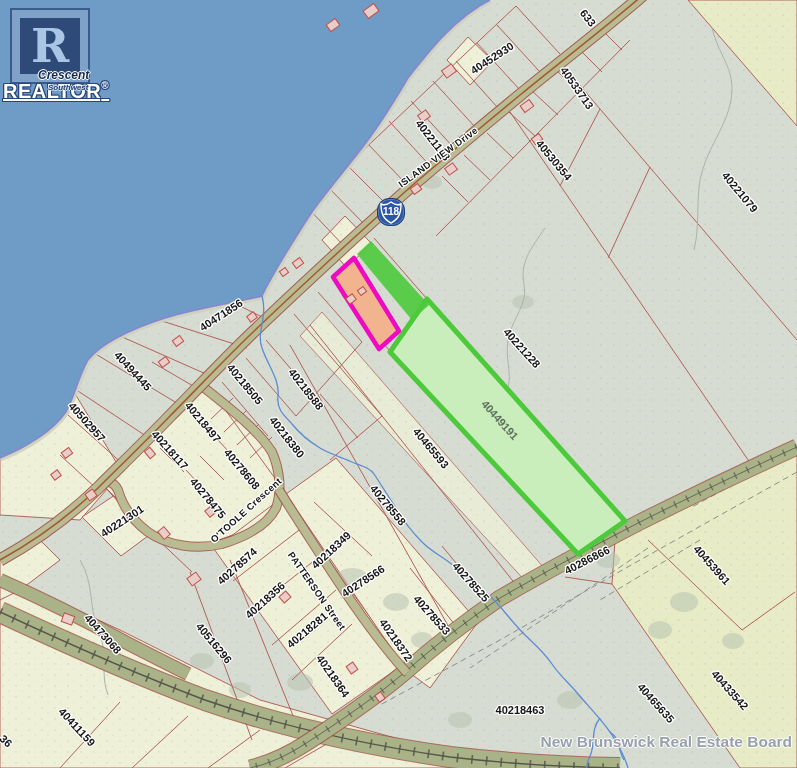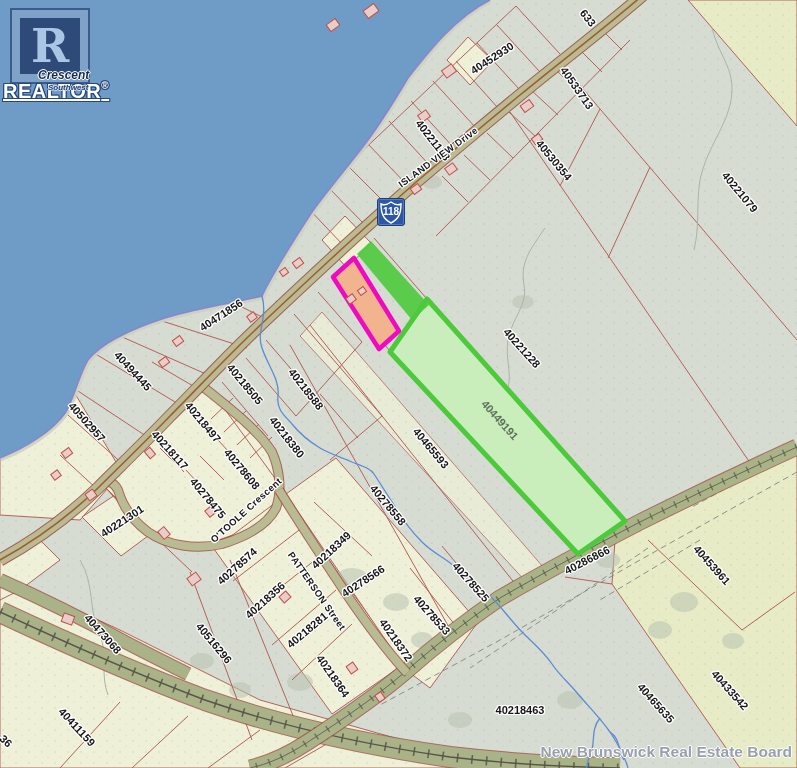--- a/index.html
+++ b/index.html
@@ -9,21 +9,21 @@
   
   .lbl{position:absolute;white-space:nowrap;color:var(--label);
        font:bold 11px "Liberation Sans",sans-serif;
        transform:translate(-50%,-50%) rotate(var(--r));
        text-shadow:1px 0 0 #fff,-1px 0 0 #fff,0 1px 0 #fff,0 -1px 0 #fff,
                    1px 1px 0 #fff,-1px -1px 0 #fff,1px -1px 0 #fff,-1px 1px 0 #fff;}
   .lbl.street{font-size:9.5px;letter-spacing:.4px;}
   .lbl.parcel-highlight{color:var(--label-green);text-shadow:none;font-size:11px;}
   
   .shield{position:absolute;left:377px;top:198px;width:26px;height:26px;
-          background:var(--shield-blue);border-radius:3px;border:1px solid #1c3d78;
+          background:var(--shield-blue);border-radius:12px;border:1px solid #1c3d78;
           box-shadow:0 0 0 1px #5a7ab0 inset;}
   .shield svg{position:absolute;left:0;top:0;}
   .shield .num{position:absolute;left:0;top:7px;width:26px;text-align:center;
           font:bold 10px "Liberation Sans",sans-serif;color:#fff;}
   
   .logo{position:absolute;left:8px;top:6px;width:110px;height:104px;}
   .logo-box{position:absolute;left:2px;top:2px;width:76px;height:72px;
             background:#7fa3c8;border:2px solid #3a5b8c;
             display:flex;align-items:center;justify-content:center;}
   .logo-box-inner{width:60px;height:56px;background:#2e4a78;display:flex;
@@ -34,21 +34,21 @@
             text-shadow:1px 0 0 #27477b,-1px 0 0 #27477b,0 1px 0 #27477b,0 -1px 0 #27477b,
                         1px 1px 0 #27477b,-1px -1px 0 #27477b,1px -1px 0 #27477b,-1px 1px 0 #27477b;text-decoration:underline;}
   .logo-text .reg{font-size:10px;vertical-align:top;}
   .logo-sw{position:absolute;left:30px;top:62px;font:bold italic 12px "Liberation Sans",sans-serif;
             color:#152a4e;z-index:3;
             text-shadow:1px 0 0 #fff,-1px 0 0 #fff,0 1px 0 #fff,0 -1px 0 #fff;}
   .logo-mi{position:absolute;left:40px;top:77px;font:bold italic 8px "Liberation Sans",sans-serif;
             color:#1d3a66;z-index:3;opacity:.95;
             text-shadow:1px 0 0 #dce6f2,-1px 0 0 #dce6f2,0 1px 0 #dce6f2,0 -1px 0 #dce6f2;}
   
-  .watermark{position:absolute;right:5px;bottom:7px;
+  .watermark{position:absolute;right:5px;bottom:17px;
             font:bold 15.5px "Liberation Sans",sans-serif;color:var(--watermark);
             text-shadow:1px 0 0 #fff,-1px 0 0 #fff,0 1px 0 #fff,0 -1px 0 #fff;padding-left:42px;}
 </style>
 </head>
 <body>
 
 <div id="stage">
 
 <svg id="mapsvg" width="797" height="768" viewBox="0 0 797 768">
   <defs>

